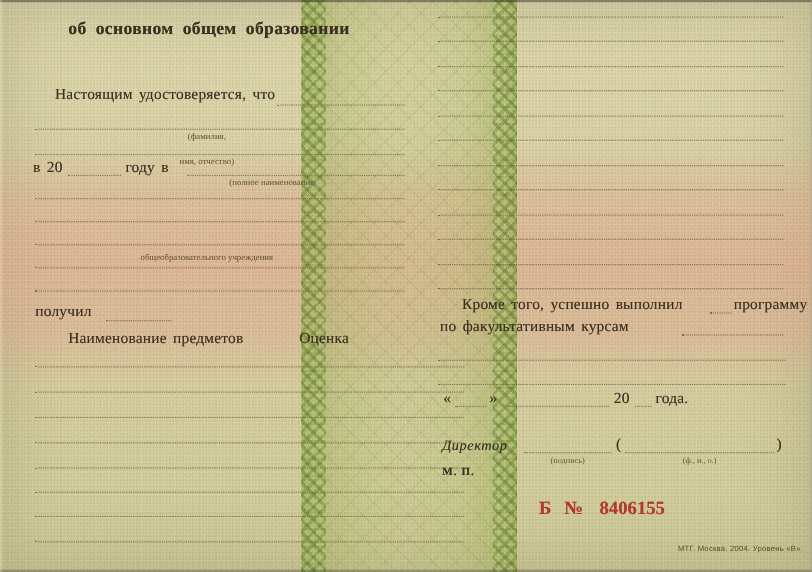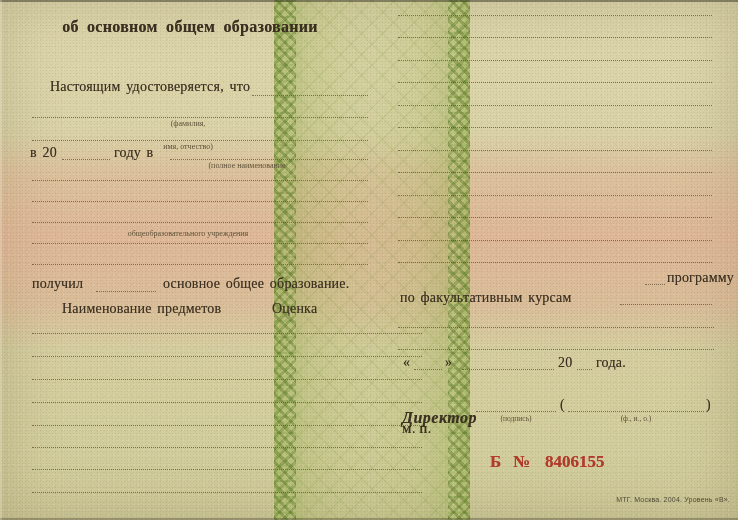--- a/index.html
+++ b/index.html
@@ -43,21 +43,21 @@
   .edge-left{position:absolute;left:0;top:0;bottom:0;width:2px;background:rgba(255,255,240,.25);}
 
   .t{position:absolute;font-weight:400;color:#3c3122;white-space:nowrap;line-height:1;
      text-shadow:0 0 .5px rgba(60,45,25,.55);}
   .body14{font-size:14px;word-spacing:2px;letter-spacing:.2px;}
   .hint{position:absolute;font-weight:400;font-size:8px;color:#5e5038;white-space:nowrap;line-height:1;text-align:center;}
   .rule{position:absolute;height:0;border-top:1px dotted rgba(96,80,54,.75);}
   .titlebox{position:absolute;left:25px;top:12px;width:330px;text-align:center;color:#3a2f20;}
   .title1{font-size:20px;font-weight:700;letter-spacing:4px;line-height:1;text-shadow:0 0 .5px rgba(55,42,22,.6);}
   .title2{font-size:16px;font-weight:700;word-spacing:4px;letter-spacing:.3px;line-height:1;margin-top:7px;text-shadow:0 0 .5px rgba(55,42,22,.6);}
-  .director{font-size:16px;font-style:italic;font-weight:700;letter-spacing:.5px;margin-top:12px;}
+  .director{font-size:13px;font-style:italic;font-weight:400;letter-spacing:.5px;}
   .seal{font-size:10px;font-weight:700;letter-spacing:1px;}
   .serial{position:absolute;color:#b23a2b;font-weight:600;font-size:17px;white-space:nowrap;line-height:1;
           text-shadow:0 0 .6px rgba(165,50,35,.6);}
   .imprint{position:absolute;font-size:7px;font-weight:400;color:#4f4934;white-space:nowrap;line-height:1;
            font-family:"Liberation Sans","DejaVu Sans",sans-serif;letter-spacing:.2px;}
 </style>
 </head>
 <body>
 
 <div class="scan">
@@ -94,21 +94,20 @@
   <div class="hint" style="left:32px;top:183px;width:312px;margin-top:47px;">общеобразовательного учреждения</div>
 
   <div class="rule" style="left:32px;top:201px;width:336px;"></div>
 
   <div class="rule" style="left:32px;top:222px;width:336px;"></div>
   <div class="rule" style="left:32px;top:243px;width:336px;"></div>
   <div class="rule" style="left:32px;top:264px;width:336px;"></div>
 
   <div class="t body14" style="left:32px;top:277px;">получил</div>
   <div class="rule" style="left:96px;top:291px;width:60px;"></div>
-  <div class="t body14" style="left:163px;top:277px;">основное общее образование.</div>
 
   <div class="t body14" style="left:62px;top:302px;">Наименование предметов</div>
   <div class="t body14" style="left:272px;top:302px;">Оценка</div>
 
   <div class="rule" style="left:32px;top:333px;width:390px;"></div>
   <div class="rule" style="left:32px;top:356px;width:390px;"></div>
   <div class="rule" style="left:32px;top:379px;width:390px;"></div>
   <div class="rule" style="left:32px;top:402px;width:390px;"></div>
   <div class="rule" style="left:32px;top:425px;width:390px;"></div>
   <div class="rule" style="left:32px;top:447px;width:390px;"></div>
@@ -121,20 +120,21 @@
   <div class="rule" style="left:398px;top:82px;width:314px;"></div>
   <div class="rule" style="left:398px;top:105px;width:314px;"></div>
   <div class="rule" style="left:398px;top:127px;width:314px;"></div>
   <div class="rule" style="left:398px;top:150px;width:314px;"></div>
   <div class="rule" style="left:398px;top:172px;width:314px;"></div>
   <div class="rule" style="left:398px;top:195px;width:314px;"></div>
   <div class="rule" style="left:398px;top:217px;width:314px;"></div>
   <div class="rule" style="left:398px;top:240px;width:314px;"></div>
   <div class="rule" style="left:398px;top:262px;width:314px;"></div>
 
+  <div class="t body14" style="left:420px;top:271px;">Кроме того, успешно выполнил</div>
   <div class="rule" style="left:645px;top:284px;width:20px;"></div>
   <div class="t body14" style="left:667px;top:271px;">программу</div>
   <div class="t body14" style="left:400px;top:291px;">по факультативным курсам</div>
   <div class="rule" style="left:620px;top:304px;width:92px;"></div>
 
   <div class="rule" style="left:398px;top:327px;width:316px;"></div>
   <div class="rule" style="left:398px;top:349px;width:316px;"></div>
 
   <div class="t body14" style="left:403px;top:356px;">«</div>
   <div class="rule" style="left:414px;top:369px;width:28px;"></div>

